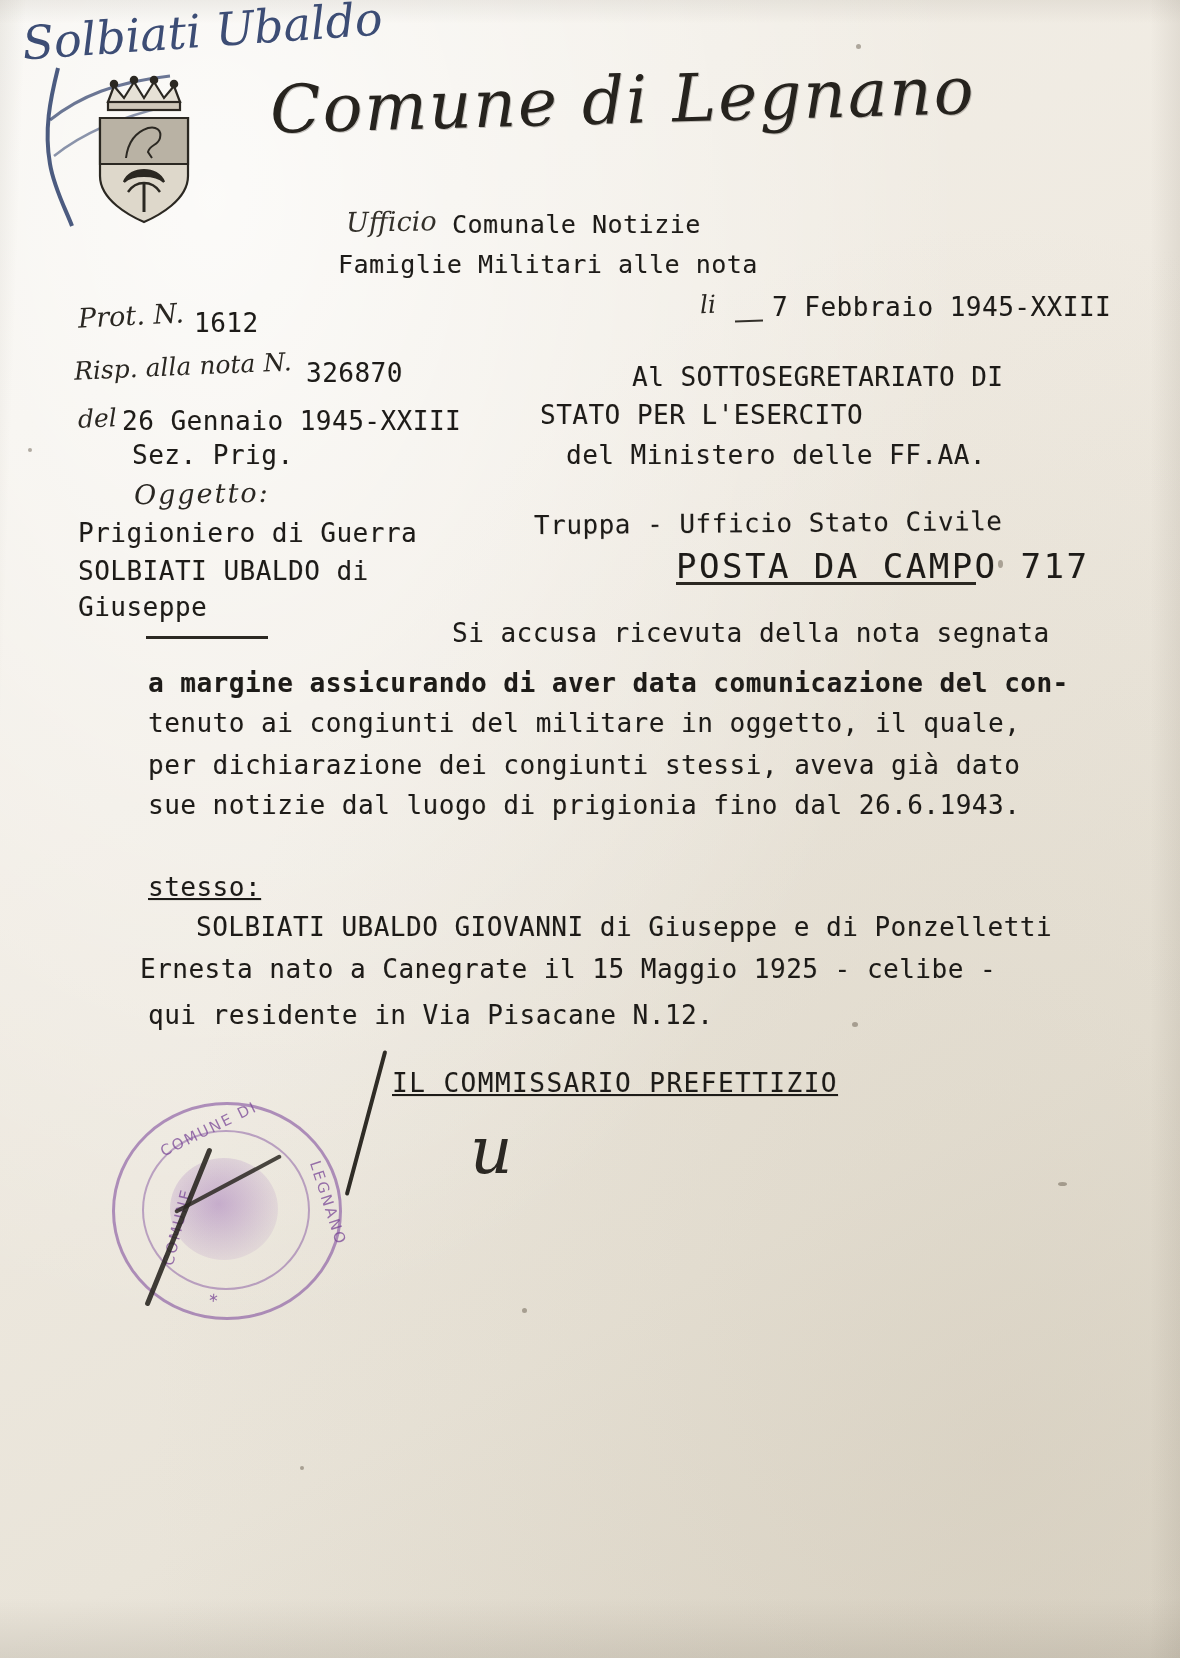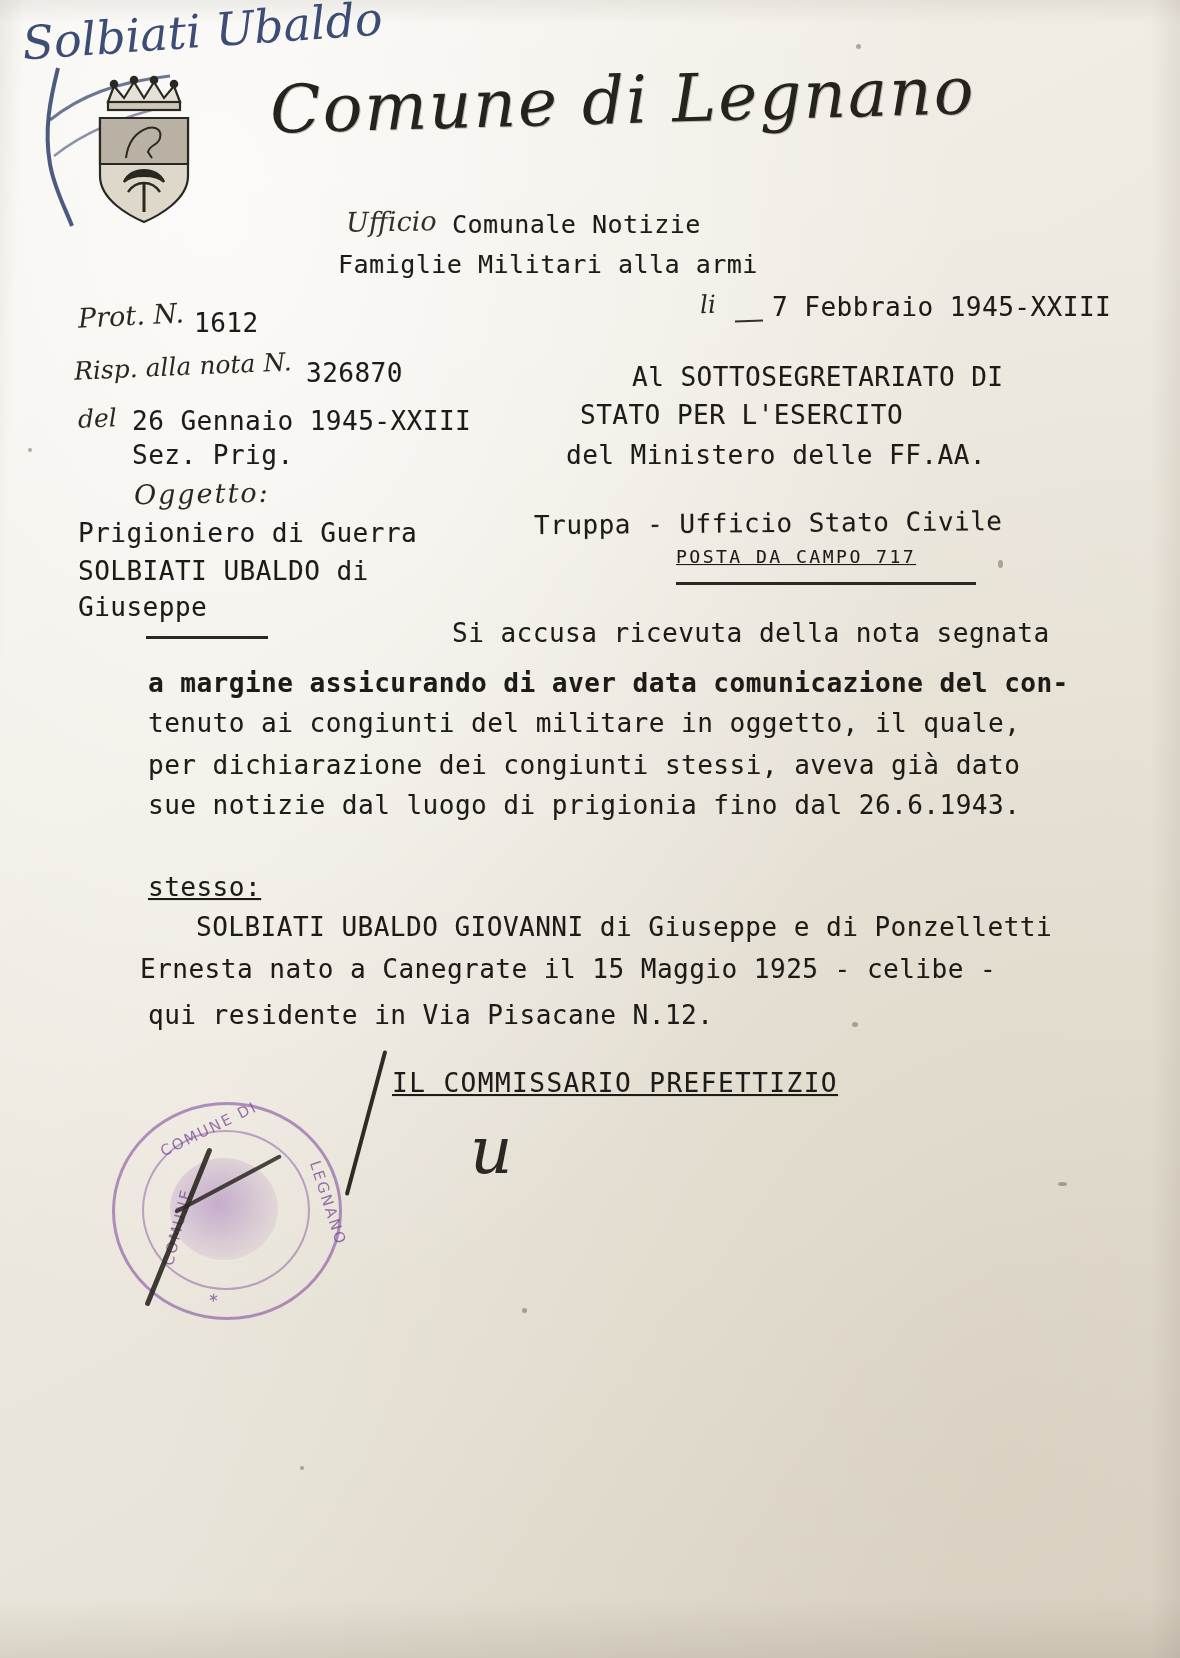--- a/index.html
+++ b/index.html
@@ -88,39 +88,39 @@
     left: 735px; top: 320px; width: 28px; height: 2px;
     background: #33302a; transform: rotate(-2deg);
   }
   #data { left: 772px; top: 292px; font-size: 26px; }
 
   #prot-script { left: 78px; top: 300px; font-size: 27px; transform: rotate(-3deg); }
   #prot-num { left: 194px; top: 308px; font-size: 26px; }
   #risp-script { left: 74px; top: 352px; font-size: 25px; transform: rotate(-2.5deg); }
   #risp-num { left: 306px; top: 358px; font-size: 26px; }
   #del-script { left: 78px; top: 404px; font-size: 25px; transform: rotate(-2deg); }
-  #del-data { left: 122px; top: 406px; font-size: 26px; margin-left: 10px; }
+  #del-data { left: 122px; top: 406px; font-size: 26px; }
   #sez { left: 132px; top: 440px; font-size: 26px; }
   #oggetto-script { left: 134px; top: 478px; font-size: 27px; letter-spacing: 2px; transform: rotate(-1deg); }
   #ogg1 { left: 78px; top: 518px; font-size: 26px; }
   #ogg2 { left: 78px; top: 556px; font-size: 26px; }
   #ogg3 { left: 78px; top: 592px; font-size: 26px; }
   #ogg-rule {
     position: absolute;
     left: 146px; top: 636px; width: 122px; height: 3px;
     background: #2b2822;
   }
 
   
   #addr1 { left: 632px; top: 362px; font-size: 26px; }
-  #addr2 { left: 540px; top: 400px; font-size: 26px; margin-left: 40px; }
+  #addr2 { left: 540px; top: 400px; font-size: 26px; }
   #addr3 { left: 566px; top: 440px; font-size: 26px; }
   #addr4 { left: 538px; top: 478px; font-size: 26px; }
   #addr5 { left: 534px; top: 508px; font-size: 26px; transform: rotate(-0.5deg); }
-  #posta { left: 676px; top: 546px; font-size: 18px; letter-spacing: 2.5px; text-decoration: underline; }
+  #posta { left: 676px; top: 546px; font-size: 34px; letter-spacing: 2.5px; }
   #posta-rule {
     position: absolute;
     left: 676px; top: 582px; width: 300px; height: 3px;
     background: #2b2822;
   }
 
   
   #b1 { left: 452px; top: 618px; font-size: 26px; }
   #b2 { left: 148px; top: 668px; font-size: 26px; font-weight: bold; }
   #b3 { left: 148px; top: 708px; font-size: 26px; }
@@ -269,21 +269,21 @@
 
       <path d="M58 146 L58 118" stroke="#2b2822" stroke-width="3"></path>
       <path d="M38 116 C44 100, 72 100, 78 116 C70 108, 46 108, 38 116 Z" fill="#2b2822"></path>
       <path d="M42 126 C50 114, 66 114, 74 126" stroke="#2b2822" stroke-width="2.4" fill="none"></path>
     </g>
   </svg>
 
   <div class="script" id="title">Comune di Legnano</div>
   <div class="script" id="ufficio-script">Ufficio</div>
   <div class="typed" id="ufficio-typed">Comunale Notizie</div>
-  <div class="typed" id="famiglie">Famiglie Militari alla armi</div>
+  <div class="typed" id="famiglie">Famiglie Militari alle nota</div>
 
   <div class="script" id="li-script">li</div>
   <div id="li-rule"></div>
   <div class="typed" id="data">7 Febbraio 1945-XXIII</div>
 
   <div class="script" id="prot-script">Prot. N.</div>
   <div class="typed" id="prot-num">1612</div>
   <div class="script" id="risp-script">Risp. alla nota N.</div>
   <div class="typed" id="risp-num">326870</div>
   <div class="script" id="del-script">del</div>

